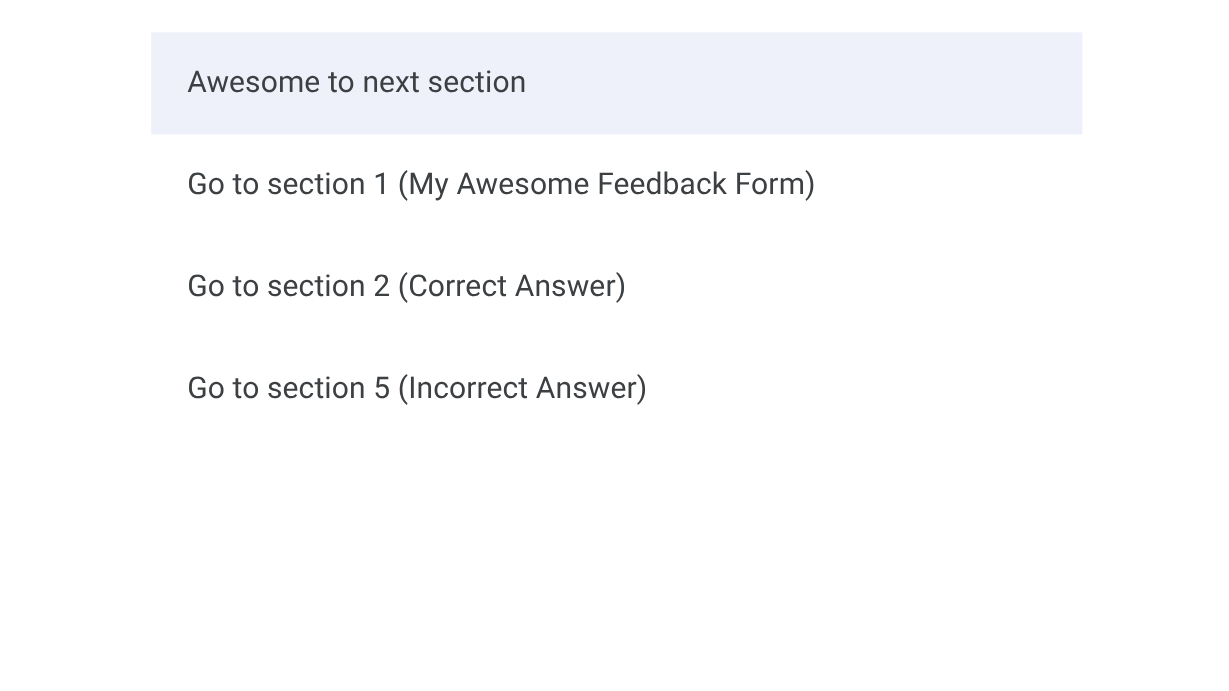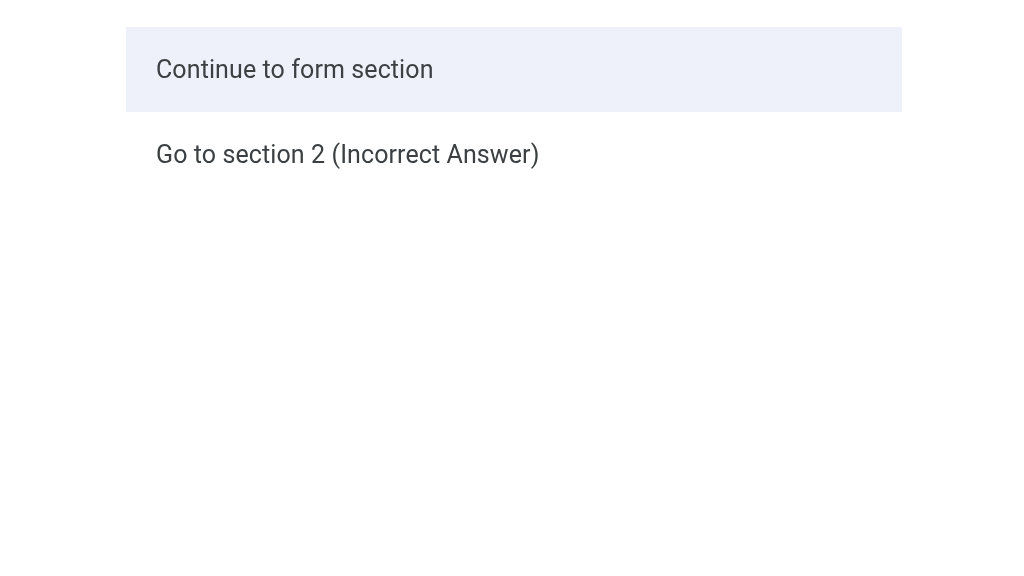--- a/index.html
+++ b/index.html
@@ -36,18 +36,24 @@
     }
     .menu-item-label {
       font-weight: 400;
     }
   </style>
 </head>
 <body>
 
 <div class="dropdown-menu">
   <div class="menu-item selected">
-    <span class="menu-item-label">Continue to form section</span>
+    <span class="menu-item-label">Awesome to next section</span>
   </div>
   <div class="menu-item">
-    <span class="menu-item-label">Go to section 2 (Incorrect Answer)</span>
+    <span class="menu-item-label">Go to section 1 (My Awesome Feedback Form)</span>
+  </div>
+  <div class="menu-item">
+    <span class="menu-item-label">Go to section 2 (Correct Answer)</span>
+  </div>
+  <div class="menu-item">
+    <span class="menu-item-label">Go to section 5 (Incorrect Answer)</span>
   </div>
 </div>
 
 </body></html>

